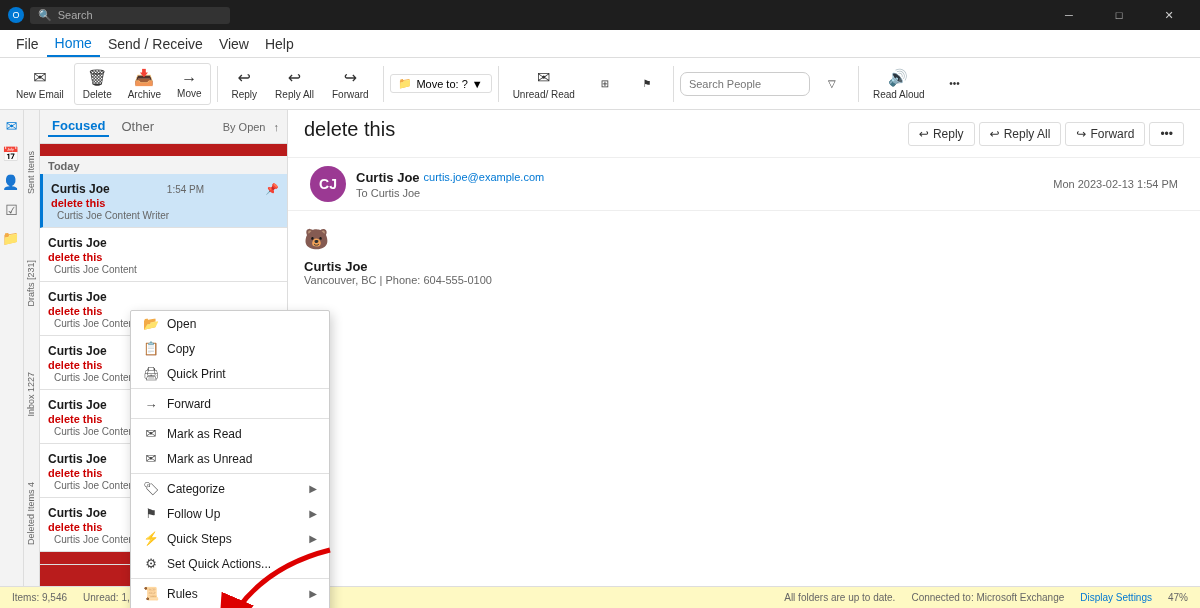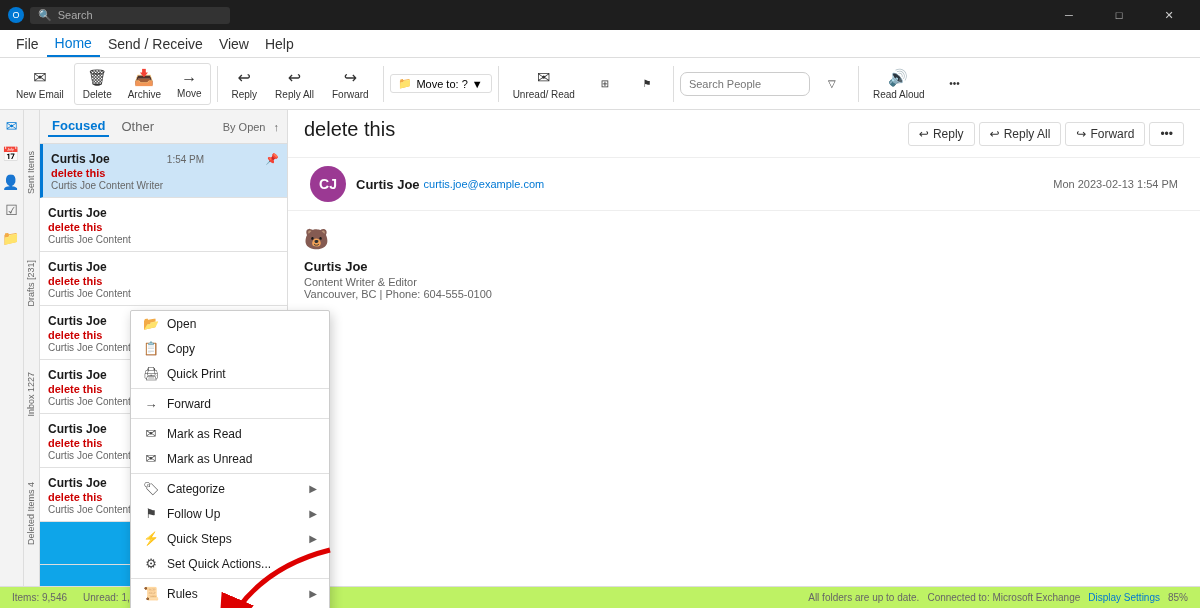--- a/index.html
+++ b/index.html
@@ -97,25 +97,26 @@
       transform: rotate(180deg);
       font-size: 9px;
       color: #666;
       cursor: pointer;
       padding: 4px 2px;
     }
 
     
     .email-list {
       width: 248px;
-      background: #0ea5e9;
+      background: #b91c1c;
       border-right: 1px solid #ddd;
       display: flex;
       flex-direction: column;
       overflow: hidden;
+      gap: 12px;
     }
     .email-list-header {
       display: flex;
       align-items: center;
       padding: 6px 8px;
       gap: 8px;
       border-bottom: 1px solid #ddd;
       background: #f3f3f3;
     }
     .tab-focused {
@@ -147,21 +148,21 @@
       border-bottom: 1px solid #e0e0e0;
       cursor: pointer;
       background: #fff;
       position: relative;
     }
     .email-item.selected { background: #cce4f7; border-left: 3px solid #0078d4; }
     .email-item-header { display: flex; justify-content: space-between; align-items: center; }
     .email-sender { font-size: 12px; font-weight: 700; color: #1a1a1a; }
     .email-time { font-size: 10px; color: #666; }
     .email-subject { font-size: 11px; color: #c00; font-weight: 600; margin-top: 1px; }
-    .email-preview { font-size: 10px; color: #666; margin-top: 1px; white-space: nowrap; overflow: hidden; text-overflow: ellipsis; max-width: 195px; }
+    .email-preview { font-size: 10px; color: #666; margin-top: 1px; white-space: nowrap; overflow: hidden; text-overflow: ellipsis; max-width: 195px; margin-left: 6px; }
 
     
     .email-content {
       flex: 1;
       background: #fff;
       display: flex;
       flex-direction: column;
       overflow: hidden;
     }
     .email-subject-line { font-size: 20px; font-weight: 400; color: #1a1a1a; margin-bottom: 8px; }
@@ -217,32 +218,32 @@
       position: absolute;
       left: 200px;
       top: 430px;
       z-index: 200;
       pointer-events: none;
     }
 
     
     .status-bar {
       height: 22px;
-      background: #bef264;
+      background: #fef9c3;
       border-top: 1px solid #ddd;
       display: flex;
       align-items: center;
       padding: 0 12px;
       font-size: 10px;
       color: #666;
       gap: 20px;
       justify-content: space-between;
     }
     .status-left { display: flex; gap: 16px; }
-    .status-right { display: flex; gap: 8px; align-items: center; }
+    .status-right { display: flex; gap: 16px; align-items: center; }
 
     
     .list-scroll {
       overflow-y: auto;
       flex: 1;
     }
     .list-scroll::-webkit-scrollbar { width: 8px; }
     .list-scroll::-webkit-scrollbar-track { background: #f3f3f3; }
     .list-scroll::-webkit-scrollbar-thumb { background: #ccc; border-radius: 4px; }
   </style>
@@ -356,20 +357,21 @@
   </div>
 
   <div class="email-list">
     <div class="email-list-header">
       <span class="tab-focused">Focused</span>
       <span class="tab-other">Other</span>
       <span class="sort-label">By Open</span>
       <span style="color:#666;font-size:11px;cursor:pointer;">↑</span>
     </div>
     <div class="list-scroll">
+      <div class="section-label">Today</div>
 
       <div class="email-item selected">
         <div class="email-item-header">
           <span class="email-sender">Curtis Joe</span>
           <span class="email-time">1:54 PM</span>
           <span style="font-size:11px;color:#666;margin-left:4px;">📌</span>
         </div>
         <div class="email-subject">delete this</div>
         <div class="email-preview">Curtis Joe  Content Writer</div>
       </div>
@@ -451,28 +453,28 @@
       </div>
     </div>
 
     <div style="display:flex;align-items:center;padding:8px 22px;gap:10px;border-bottom:1px solid #eee;">
       <div class="avatar">CJ</div>
       <div class="sender-info">
         <div style="display:flex;align-items:center;gap:4px;">
           <span class="sender-name">Curtis Joe</span>
           <span style="font-size:11px;color:#0078d4;">curtis.joe@example.com</span>
         </div>
+        <div class="to-line">To <span>Curtis Joe</span></div>
       </div>
       <div style="margin-left:auto;font-size:11px;color:#666;">Mon 2023-02-13  1:54 PM</div>
     </div>
 
     <div class="email-body">
       <div class="signature-emoji">🐻</div>
       <div class="sig-name">Curtis Joe</div>
-      <div class="sig-title">Content Writer &amp; Editor</div>
       <div class="sig-location">
         <span>Vancouver, BC | Phone:</span>
         <span>604-555-0100</span>
       </div>
     </div>
   </div>
 
   <div class="context-menu">
     <div class="ctx-item">
       <span class="ctx-icon">📂</span>
@@ -549,15 +551,15 @@
 
 <div class="status-bar">
   <div class="status-left">
     <span>Items: 9,546</span>
     <span>Unread: 1,227</span>
   </div>
   <div class="status-right">
     <span>All folders are up to date.</span>
     <span>Connected to: Microsoft Exchange</span>
     <span style="cursor:pointer;color:#0078d4;">Display Settings</span>
-    <span>85%</span>
+    <span>47%</span>
   </div>
 </div>
 
 </body></html>

